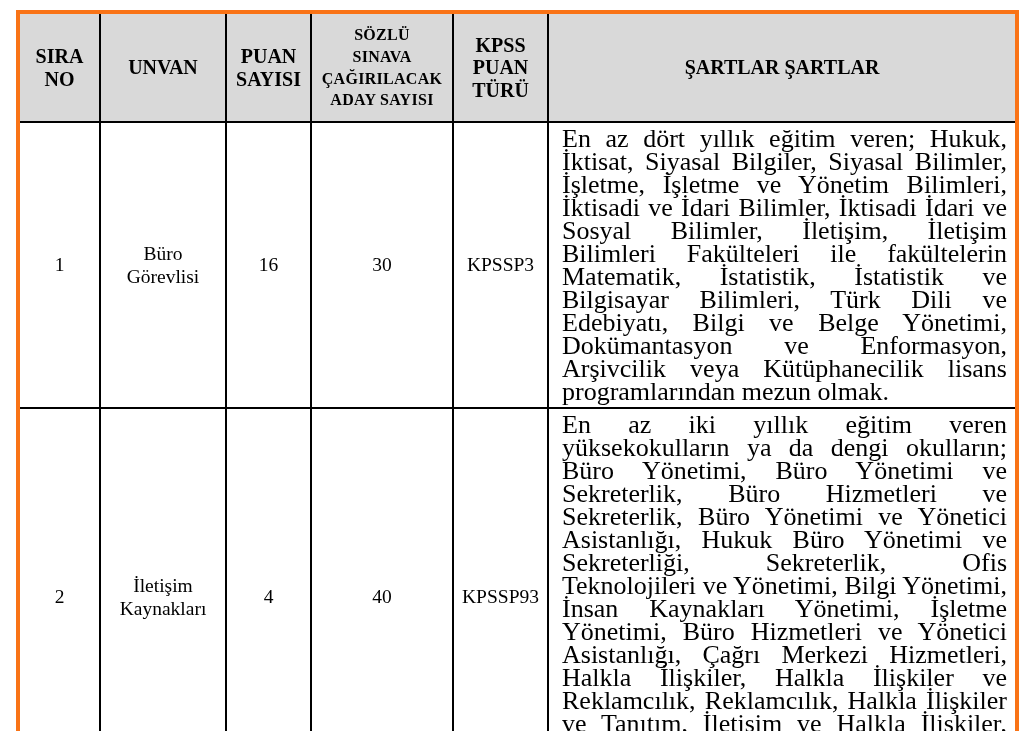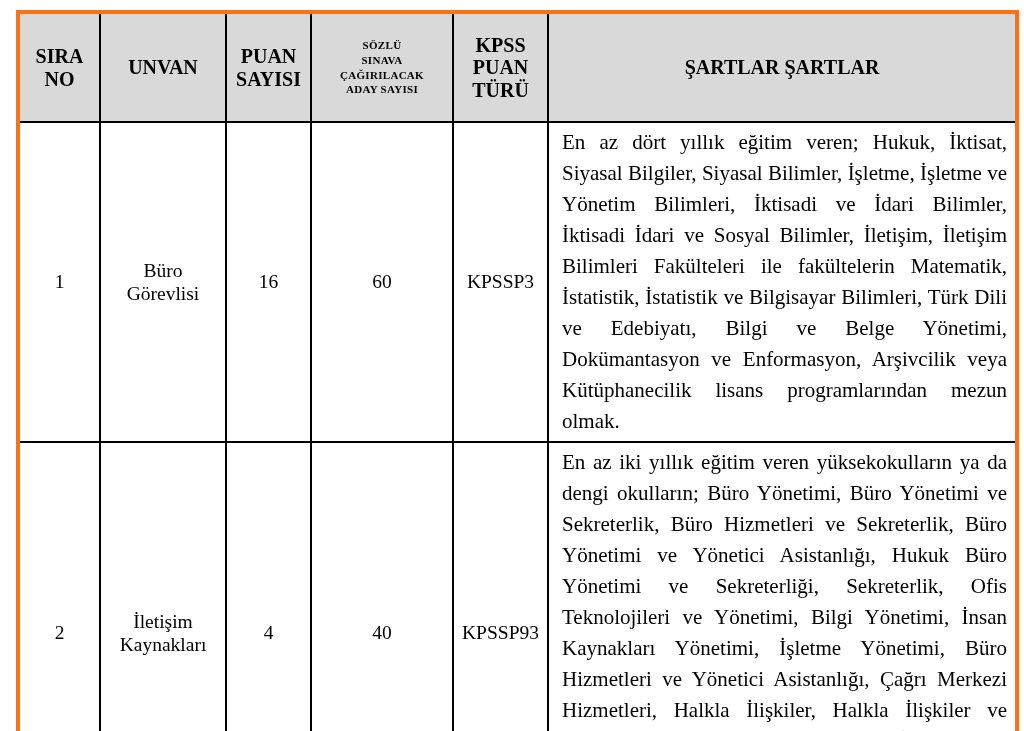--- a/index.html
+++ b/index.html
@@ -35,36 +35,36 @@
     background: #D9D9D9;
     font-weight: bold;
     text-align: center;
     vertical-align: middle;
     white-space: pre-line;
     font-size: 20px;
     line-height: 1.12;
     padding: 2px;
   }
   table.recruit th.small {
-    font-size: 11px;
+    font-size: 16px;
     line-height: 1.35;
     letter-spacing: 0.3px;
   }
   table.recruit td {
     text-align: center;
     vertical-align: middle;
     font-size: 19.5px;
     line-height: 1.2;
     padding: 2px 4px;
   }
   table.recruit td.req {
     text-align: justify;
     vertical-align: top;
-    font-size: 21px;
-    line-height: 31px;
+    font-size: 26px;
+    line-height: 23px;
     padding: 4px 8px 4px 13px;
   }
   tr.hdr   { height: 110px; }
   tr.row-1 { height: 259px; }
   tr.row-2 { height: 332px; }
 </style>
 </head>
 <body>
 
 <div class="doc-page">
@@ -92,21 +92,21 @@
 PUAN
 TÜRÜ</th>
         <th>ŞARTLAR ŞARTLAR</th>
       </tr>
     </thead>
     <tbody>
       <tr class="row-1">
         <td>1</td>
         <td>Büro Görevlisi</td>
         <td>16</td>
-        <td>60</td>
+        <td>30</td>
         <td>KPSSP3</td>
         <td class="req">En az dört yıllık eğitim veren; Hukuk, İktisat, Siyasal Bilgiler, Siyasal Bilimler, İşletme, İşletme ve Yönetim Bilimleri, İktisadi ve İdari Bilimler, İktisadi İdari ve Sosyal Bilimler, İletişim, İletişim Bilimleri Fakülteleri ile fakültelerin Matematik, İstatistik, İstatistik ve Bilgisayar Bilimleri, Türk Dili ve Edebiyatı, Bilgi ve Belge Yönetimi, Dokümantasyon ve Enformasyon, Arşivcilik veya Kütüphanecilik lisans programlarından mezun olmak.</td>
       </tr>
       <tr class="row-2">
         <td>2</td>
         <td>İletişim Kaynakları</td>
         <td>4</td>
         <td>40</td>
         <td>KPSSP93</td>
         <td class="req">En az iki yıllık eğitim veren yüksekokulların ya da dengi okulların; Büro Yönetimi, Büro Yönetimi ve Sekreterlik, Büro Hizmetleri ve Sekreterlik, Büro Yönetimi ve Yönetici Asistanlığı, Hukuk Büro Yönetimi ve Sekreterliği, Sekreterlik, Ofis Teknolojileri ve Yönetimi, Bilgi Yönetimi, İnsan Kaynakları Yönetimi, İşletme Yönetimi, Büro Hizmetleri ve Yönetici Asistanlığı, Çağrı Merkezi Hizmetleri, Halkla İlişkiler, Halkla İlişkiler ve Reklamcılık, Reklamcılık, Halkla İlişkiler ve Tanıtım, İletişim ve Halkla İlişkiler, Medya ve İletişim ön lisans programlarından mezun olmak.</td>

